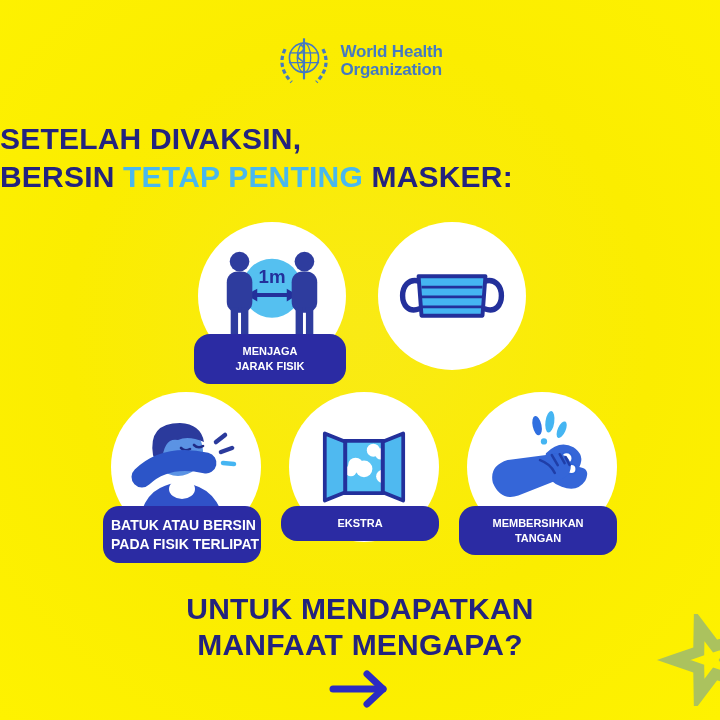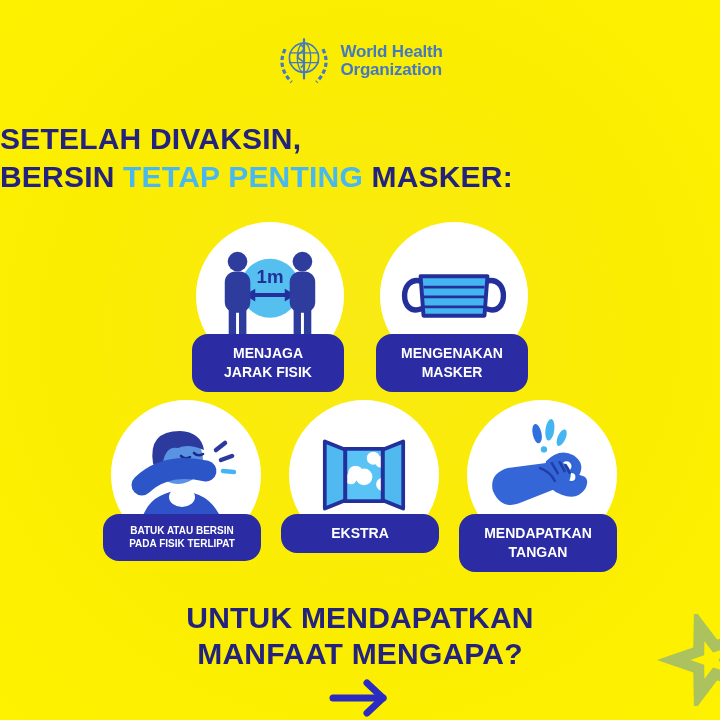--- a/index.html
+++ b/index.html
@@ -37,28 +37,28 @@
     background:#ffffff;
     display:flex;align-items:center;justify-content:center;
     position:relative;z-index:1;
   }
   .row2 .circle{width:150px;height:150px;}
   .pill{
     position:relative;z-index:2;
     margin-top:-36px;
     background:#2b2ba3;
     border-radius:16px;
-    color:#ffffff;font-weight:bold;font-size:14px;line-height:1.35;
+    color:#ffffff;font-weight:bold;font-size:11px;line-height:1.35;
     text-align:center;
     padding:10px 8px;
     width:152px;box-sizing:border-box;
     white-space:nowrap;
   }
   .row2 .pill{width:158px;}
-  .pill.narrowtext{font-size:10px;}
+  .pill.narrowtext{font-size:14px;}
   .pill span{display:block;}
   
   .footer-title{
     margin-top:28px;text-align:center;
     color:#23237e;font-weight:bold;font-size:30px;line-height:36px;
     letter-spacing:0.2px;
   }
   .arrow-wrap{display:flex;justify-content:center;margin-top:4px;}
   
   .star-decoration{
@@ -127,24 +127,20 @@
       <div class="circle">
         <svg width="118" height="118" viewBox="0 0 120 120">
           <path d="M27 45 C4 38, 4 82, 27 73" fill="none" stroke="#23309b" stroke-width="5.5" stroke-linecap="round"></path>
           <path d="M93 45 C116 38, 116 82, 93 73" fill="none" stroke="#23309b" stroke-width="5.5" stroke-linecap="round"></path>
           <path d="M26 40 L94 40 L91 80 L29 80 Z" fill="#45b5f2" stroke="#23309b" stroke-width="4" stroke-linejoin="round"></path>
           <line x1="29" y1="51" x2="91" y2="51" stroke="#23309b" stroke-width="2.8"></line>
           <line x1="29" y1="61" x2="91" y2="61" stroke="#23309b" stroke-width="2.8"></line>
           <line x1="29" y1="71" x2="91" y2="71" stroke="#23309b" stroke-width="2.8"></line>
         </svg>
       </div>
-      <div class="pill">
-        <span>MENGENAKAN</span>
-        <span>MASKER</span>
-      </div>
     </div>
   </div>
 
   <div class="row row2">
 
     <div class="item">
       <div class="circle">
         <svg width="120" height="120" viewBox="0 0 120 120">
           <path d="M12 120 Q16 90 34 81 Q53 71 73 80 Q94 89 100 120 Z" fill="#3052c8"></path>
           <ellipse cx="56" cy="82" rx="13" ry="10" fill="#ffffff"></ellipse>
@@ -208,21 +204,21 @@
           <path d="M10 76 Q6 59 25 53 L70 47 Q87 45 89 57 Q91 70 74 74 L36 89 Q18 95 10 76 Z" fill="#3566d8"></path>
           <g stroke="#1f3ea8" stroke-width="2.6" fill="none" stroke-linecap="round">
             <path d="M70 48 l6 10"></path>
             <path d="M78 47 l5 9"></path>
             <path d="M84 50 l4 8"></path>
             <path d="M58 53 q11 4 15 13"></path>
           </g>
         </svg>
       </div>
       <div class="pill">
-        <span>MENDAPATKAN</span>
+        <span>MEMBERSIHKAN</span>
         <span>TANGAN</span>
       </div>
     </div>
   </div>
 
   <div class="footer-title">
     <div>UNTUK MENDAPATKAN</div>
     <div>MANFAAT MENGAPA?</div>
   </div>
 

